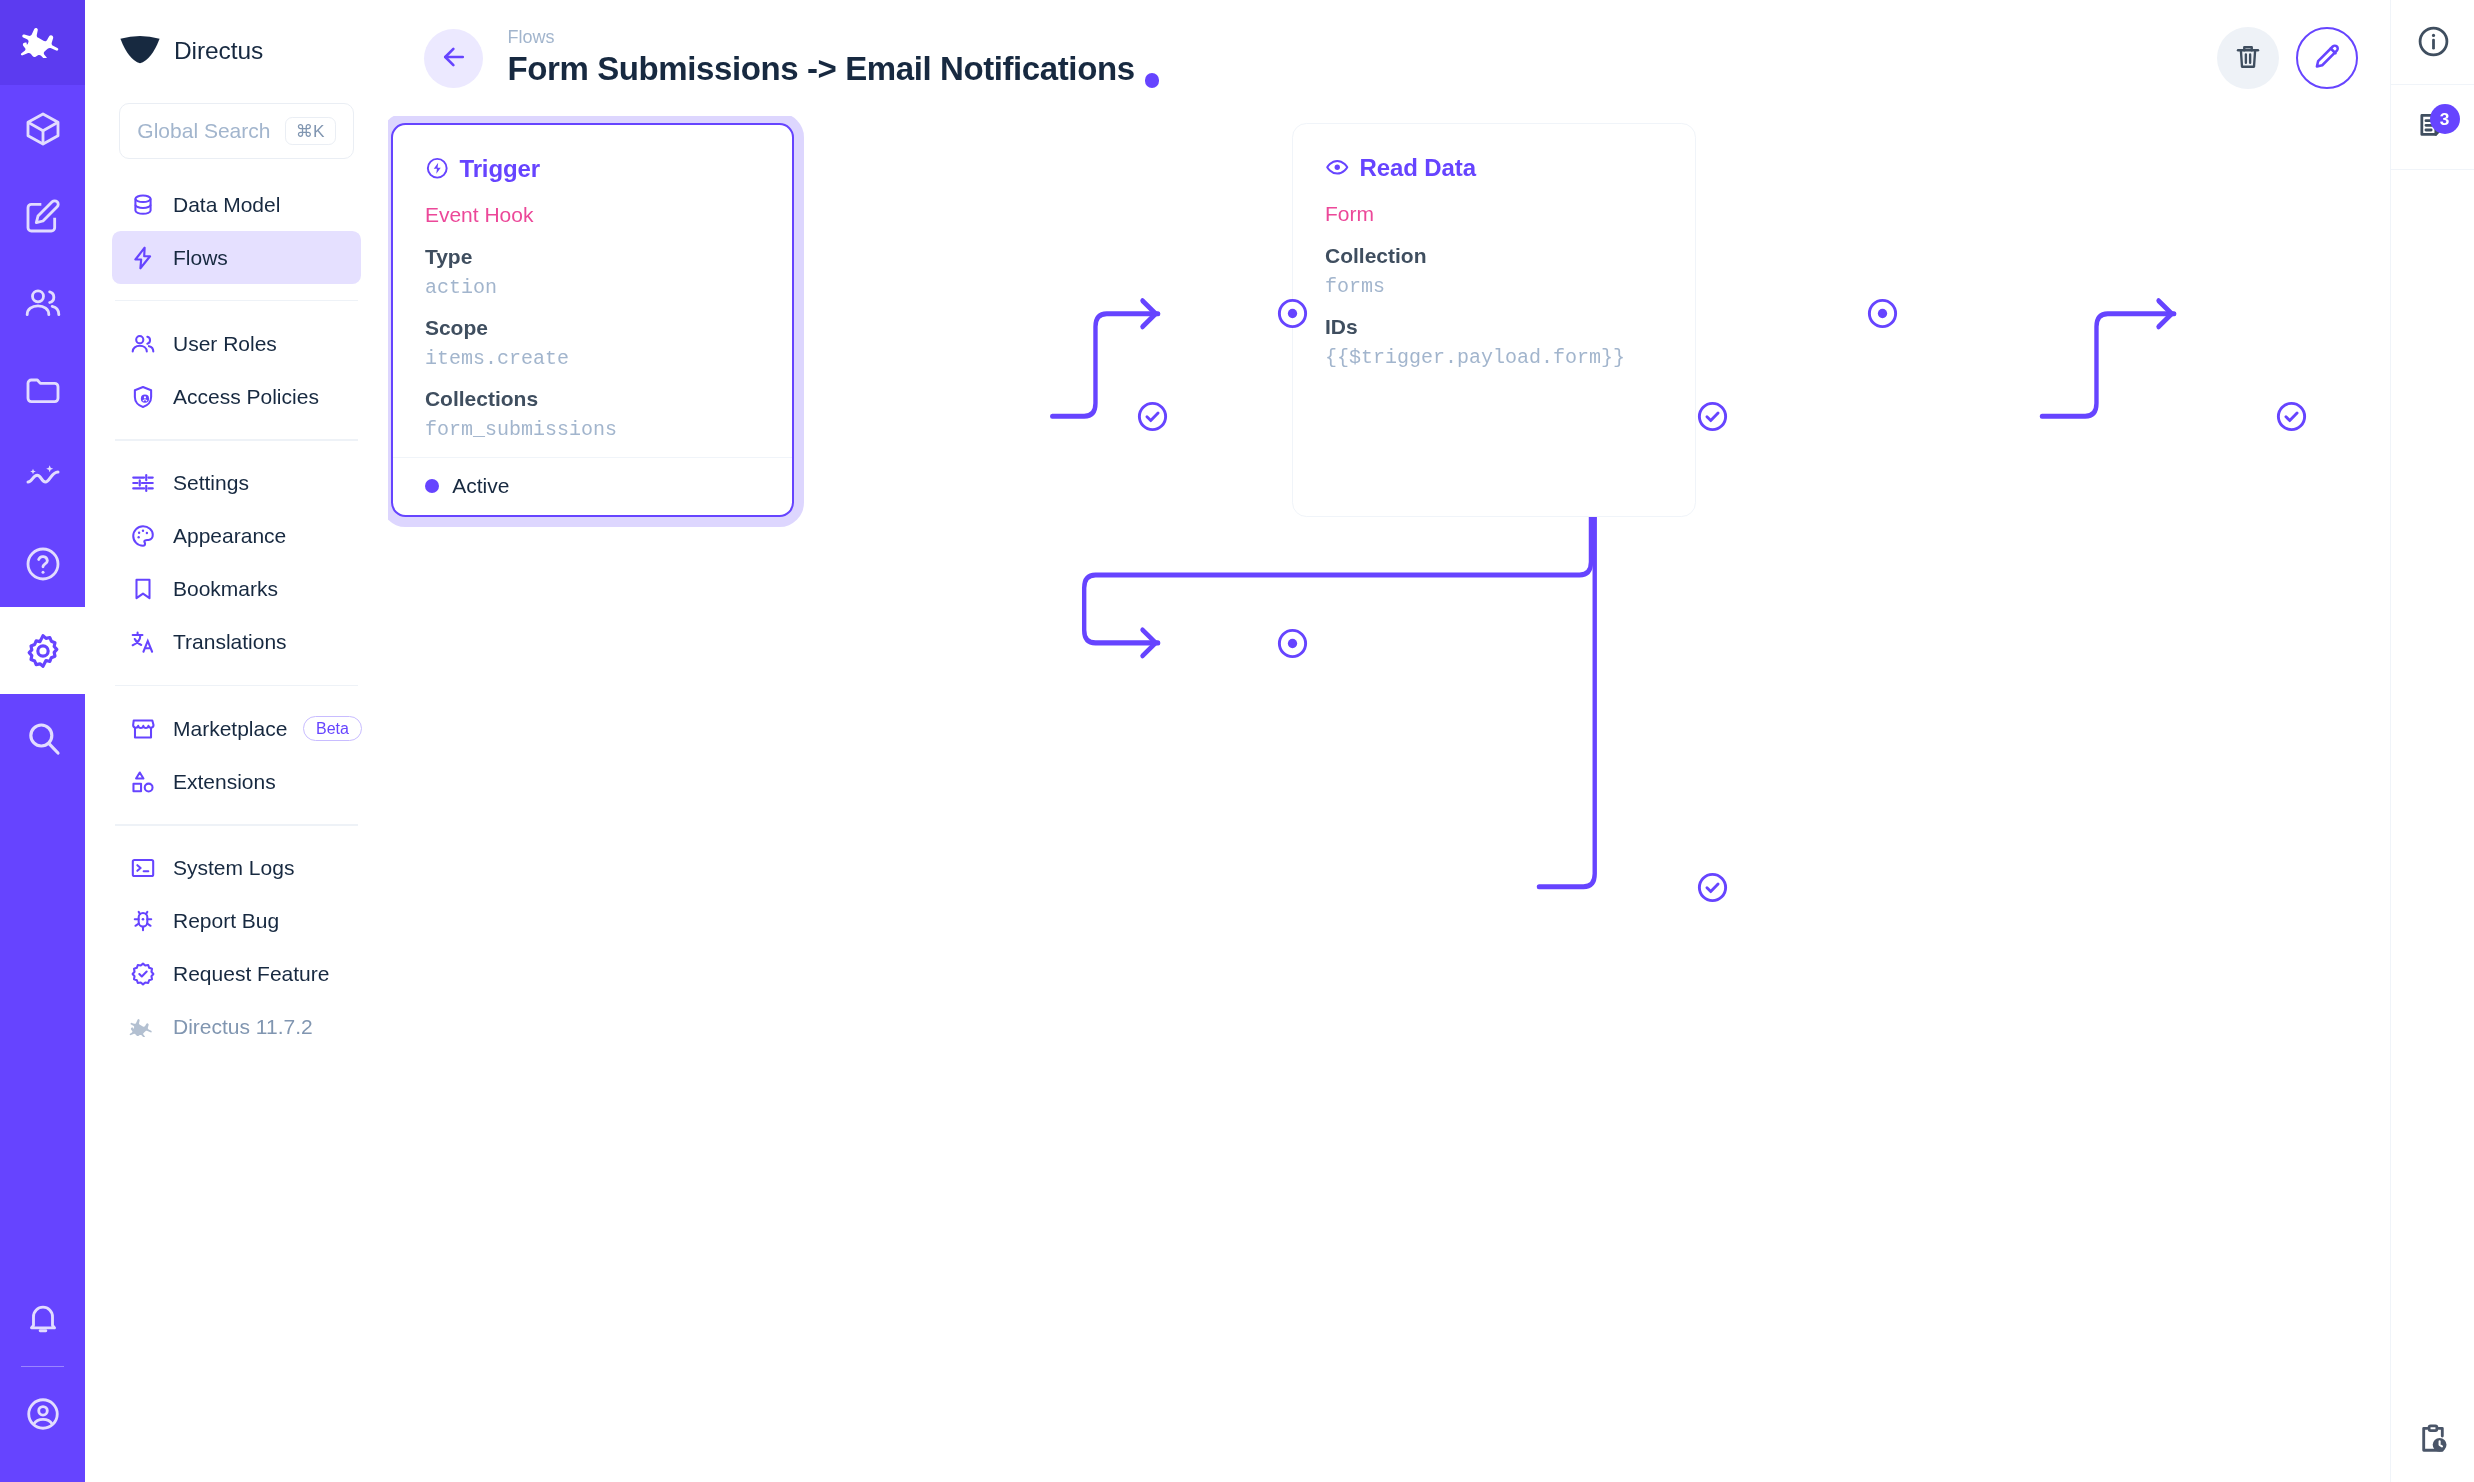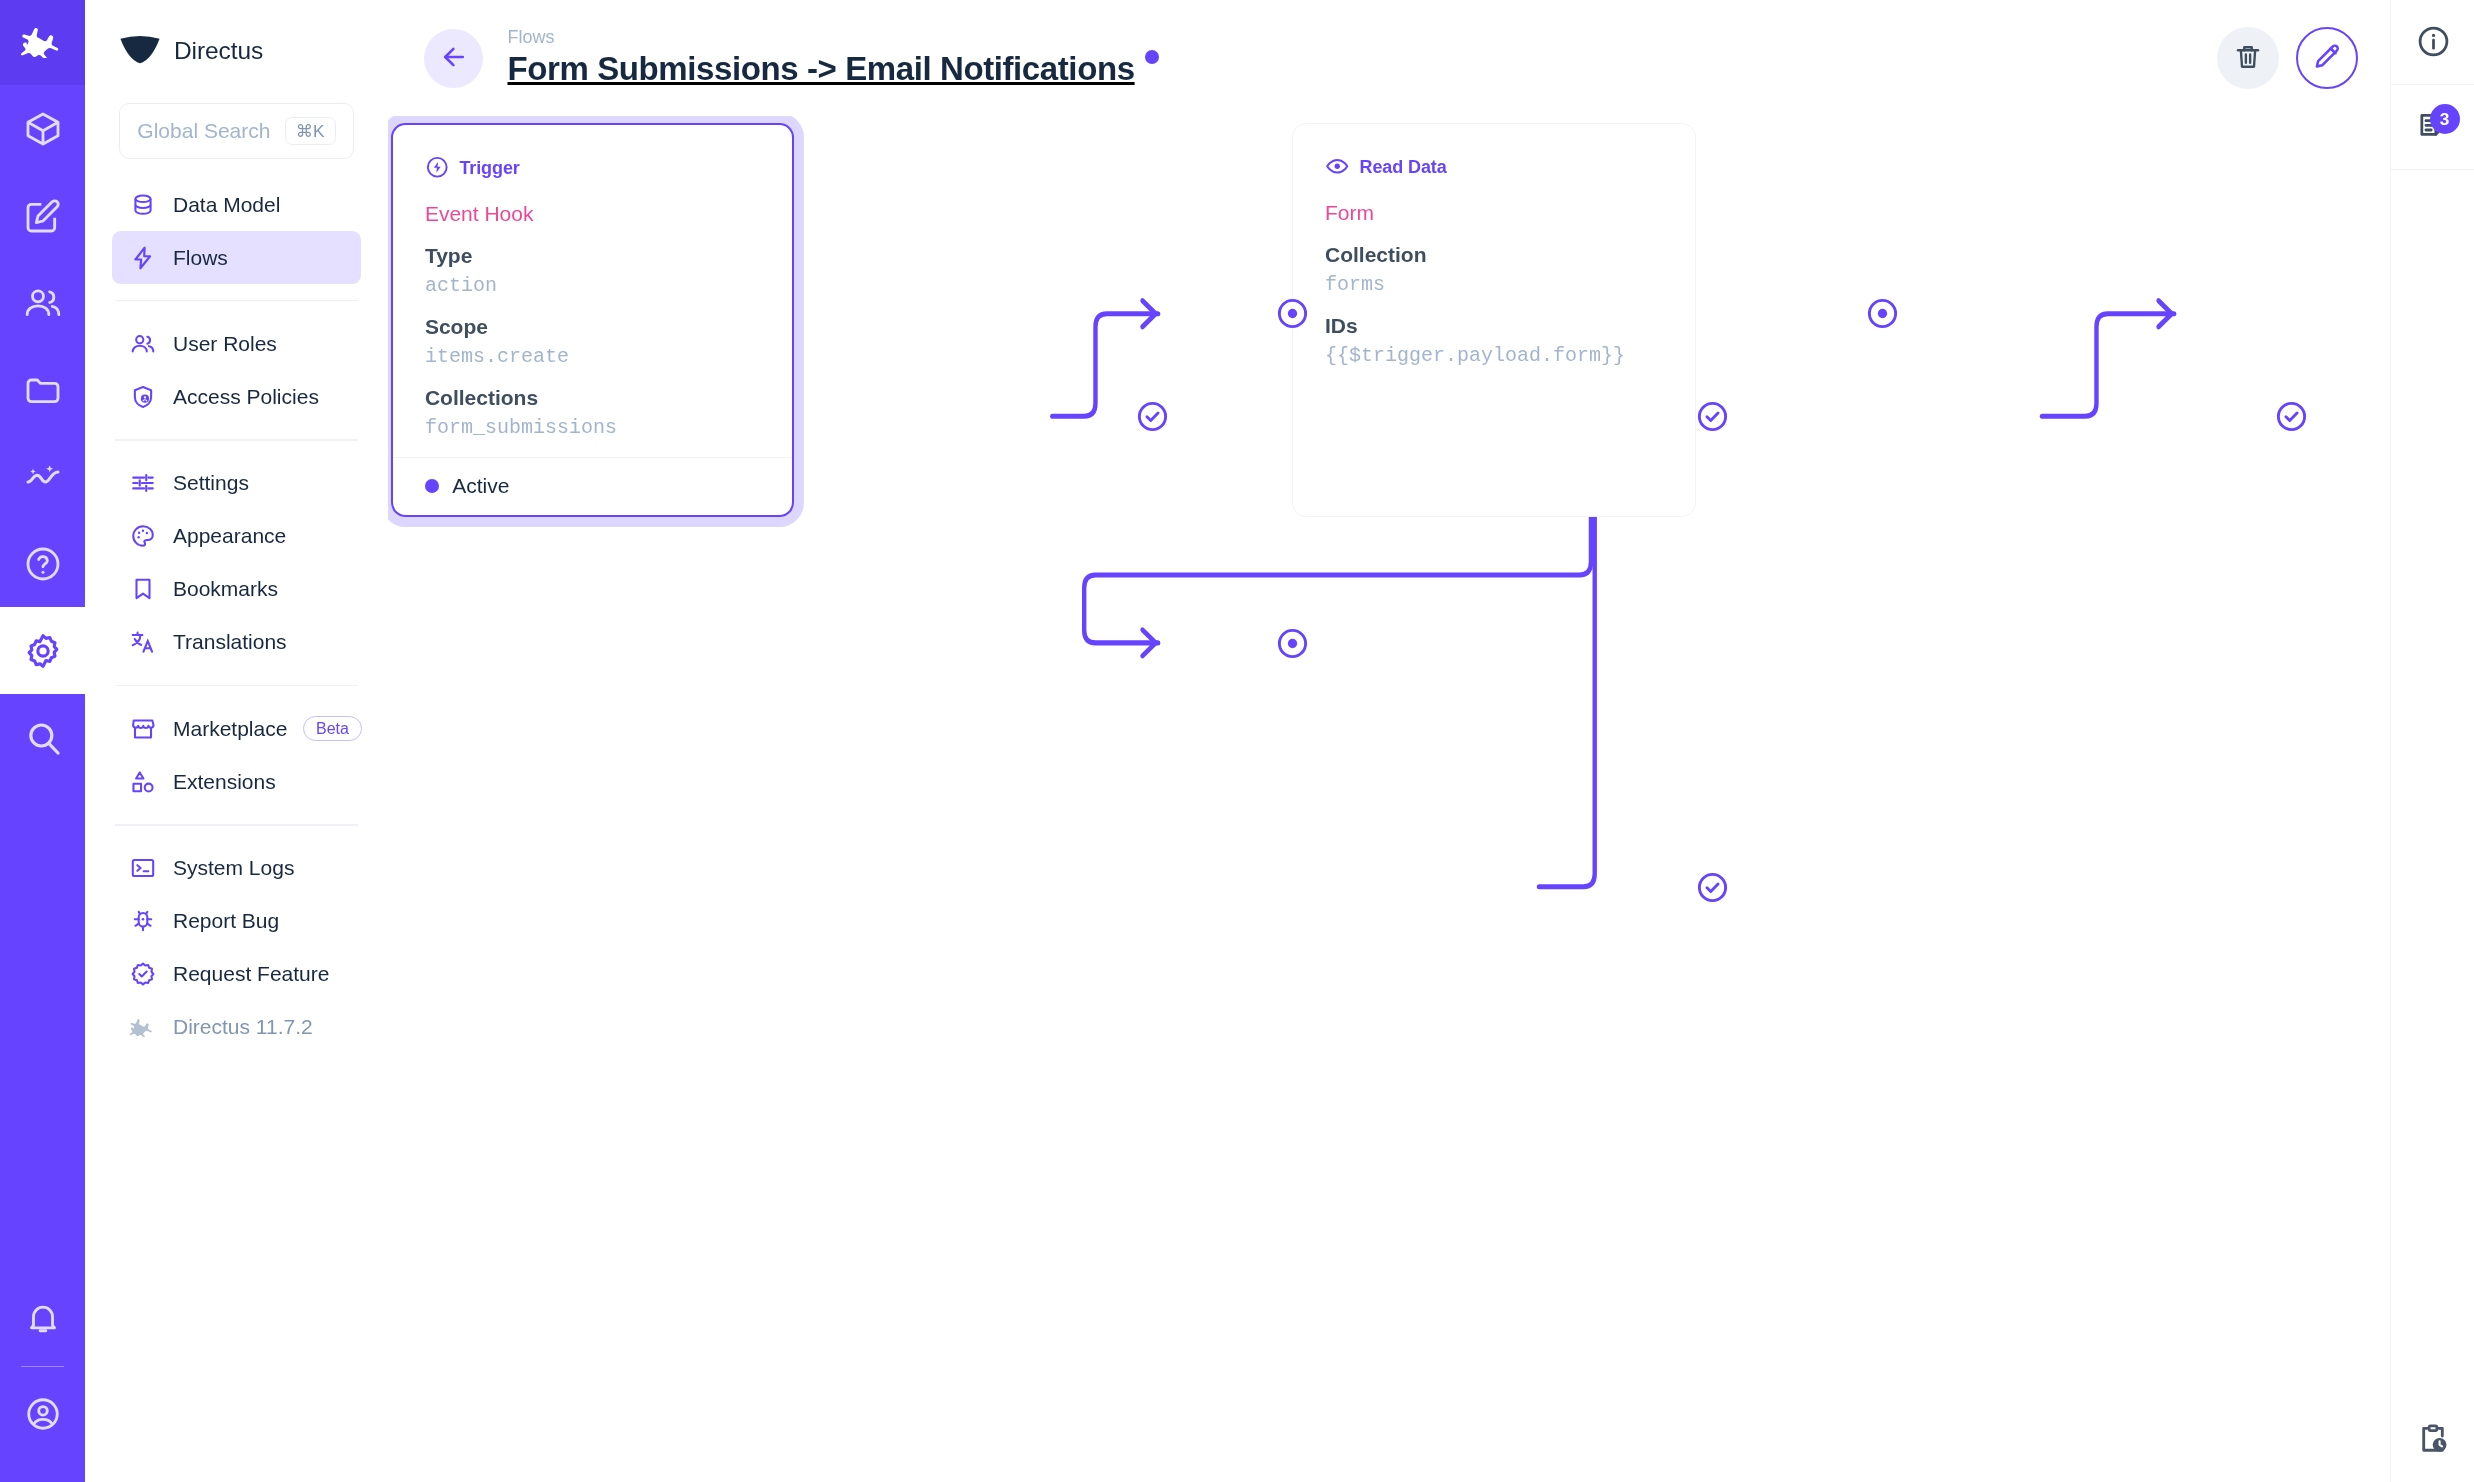--- a/index.html
+++ b/index.html
@@ -79,21 +79,21 @@
     height: 116px; display: flex; align-items: center; padding: 0 32px 0 36px;
     flex: 0 0 116px; position: relative; background: #ffffff;
   }
   .back-btn {
     width: 59px; height: 59px; border-radius: 721px; background: #ece9ff;
     display: flex; align-items: center; justify-content: center; cursor: pointer;
     flex: 0 0 59px; margin-right: 24.5px;
   }
   .title-wrap { display: flex; flex-direction: column; gap: 1.4px; }
   .breadcrumb { font-size: 18px; color: #a2b5cd; line-height: 1.1; }
-  .page-title-row { display: flex; align-items: flex-start; gap: 10px; text-decoration: underline; }
+  .page-title-row { display: flex; align-items: flex-end; gap: 10px; }
   .page-title { font-size: 33px; font-weight: 700; color: #172940; letter-spacing: -0.4px; white-space: nowrap; }
   .unsaved-dot { width: 14.4px; height: 14.4px; border-radius: 721px; background: #6644ff; }
   .topbar-actions { margin-left: auto; display: flex; align-items: center; gap: 17.3px; }
   .icon-btn-round {
     width: 62px; height: 62px; border-radius: 721px;
     display: flex; align-items: center; justify-content: center; cursor: pointer;
   }
   .icon-btn-round.grey { background: #eef2f7; }
   .icon-btn-round.outline { border: 2.2px solid #6644ff; background: #ffffff; }
 
@@ -108,21 +108,21 @@
     border-radius: 14.4px;
   }
   .node.selected {
     border: 2.9px solid #6644ff;
     box-shadow: 0 0 0 10px #ddd6fe;
   }
   .node-head {
     display: flex; align-items: center; gap: 10px;
     padding: 30px 32px 0 32px;
   }
-  .node-type { font-size: 18px; font-weight: 700; color: #6644ff; letter-spacing: -0.1px; white-space: nowrap; }
+  .node-type { font-size: 24px; font-weight: 700; color: #6644ff; letter-spacing: -0.1px; white-space: nowrap; }
   .node-body { padding: 16px 32px 0 32px; }
   .node-name { font-size: 21px; color: #ec4899; line-height: 1.5; }
   .field-label { font-size: 21px; font-weight: 700; color: #3f4e5f; margin-top: 11.6px; line-height: 1.45; }
   .field-value {
     font-family: "Liberation Mono", monospace;
     font-size: 20px; color: #a2b5cd; line-height: 1.45;
     white-space: nowrap; overflow: hidden; text-overflow: ellipsis;
   }
   .node-footer {
     position: absolute; left: 0; right: 0; bottom: 0;

